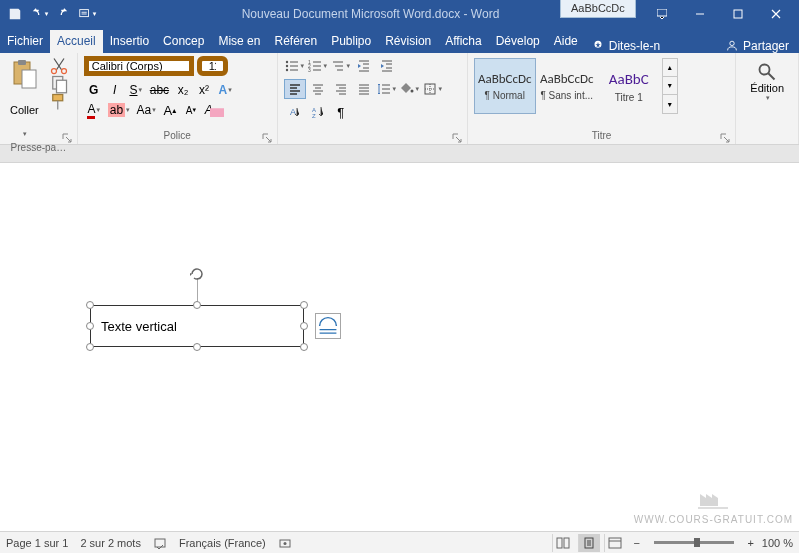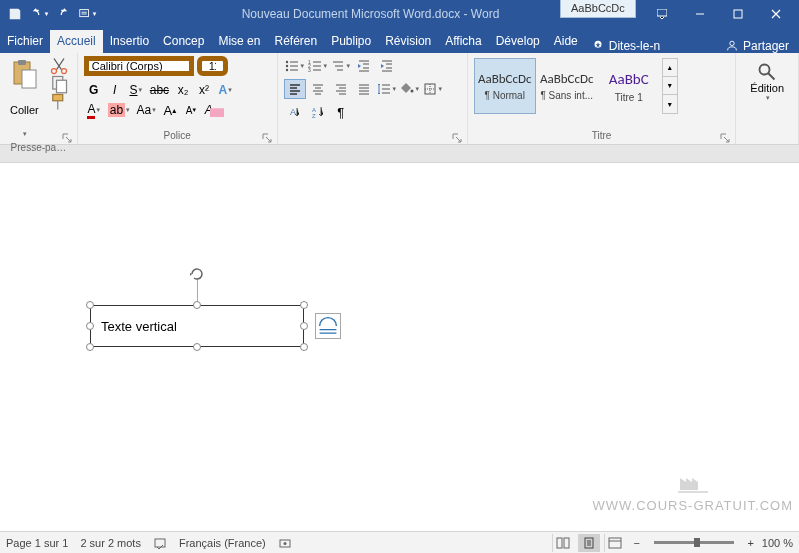--- a/index.html
+++ b/index.html
@@ -71,21 +71,21 @@
 .textbox { position:absolute; left:90px; top:142px; width:214px; height:42px; border:1.5px solid #333; background:#fff; display:flex; align-items:center; padding:0 10px; font-size:13px; font-family:Calibri,sans-serif; }
 .handle { position:absolute; width:8px; height:8px; background:#fff; border:1px solid #888; border-radius:50%; }
 .h-tl{left:-5px;top:-5px}.h-tm{left:50%;top:-5px;margin-left:-4px}.h-tr{right:-5px;top:-5px}
 .h-ml{left:-5px;top:50%;margin-top:-4px}.h-mr{right:-5px;top:50%;margin-top:-4px}
 .h-bl{left:-5px;bottom:-5px}.h-bm{left:50%;bottom:-5px;margin-left:-4px}.h-br{right:-5px;bottom:-5px}
 .rot-line { position:absolute; left:50%; top:-28px; width:1px; height:24px; background:#aaa; }
 .rot-handle { position:absolute; left:50%; top:-40px; margin-left:-8px; width:16px; height:16px; }
 .layout-opt { position:absolute; left:315px; top:150px; width:26px; height:26px; border:1px solid #a6a6a6; background:#fff; display:flex; align-items:center; justify-content:center; cursor:pointer; }
 
 
-.wm { position:absolute; right:6px; bottom:40px; color:#bbb; font-size:13px; text-align:right; letter-spacing:1px; font-family:Arial; }
+.wm { position:absolute; right:6px; bottom:28px; color:#bbb; font-size:10px; text-align:right; letter-spacing:1px; font-family:Arial; }
 .wm svg { display:block; margin:0 auto 2px; }
 
 
 .status { position:absolute; left:0; right:0; bottom:0; height:22px; background:#f3f3f3; border-top:1px solid #d4d4d4; display:flex; align-items:center; font-size:11px; color:#444; padding:0 6px; gap:12px; }
 .status .seg { display:flex; align-items:center; gap:4px; cursor:pointer; }
 .status .right { margin-left:auto; display:flex; align-items:center; gap:4px; }
 .view-btn { width:22px; height:18px; display:flex; align-items:center; justify-content:center; cursor:pointer; border-left:1px solid #d4d4d4; }
 .view-btn.act { background:#d0d0d0; }
 .zoom-slider { width:80px; height:3px; background:#888; position:relative; margin:0 6px; }
 .zoom-thumb { position:absolute; left:50%; top:-3px; width:6px; height:9px; background:#666; }

